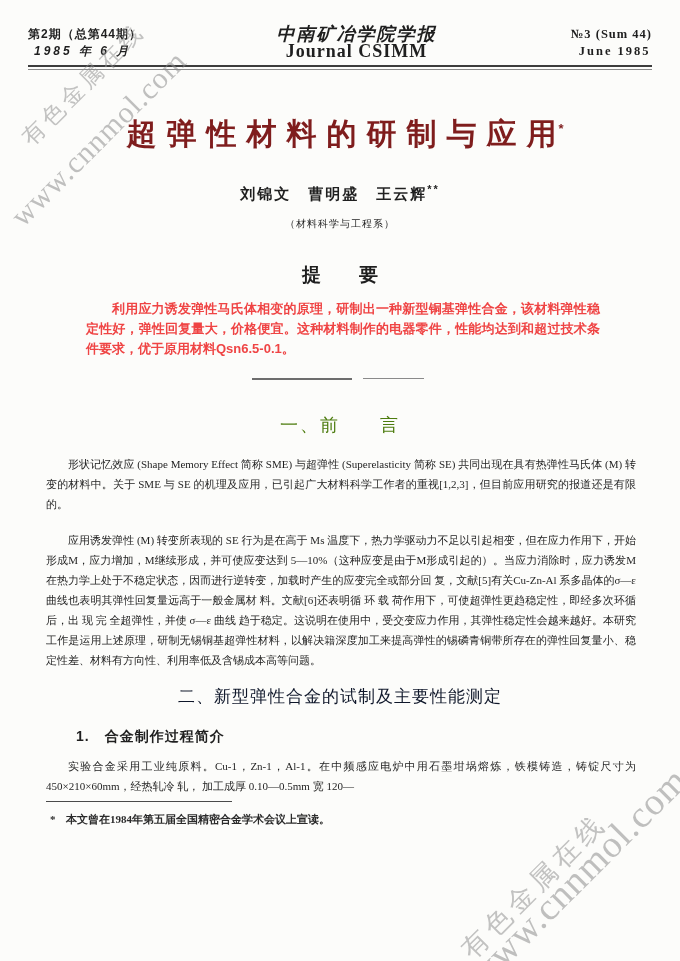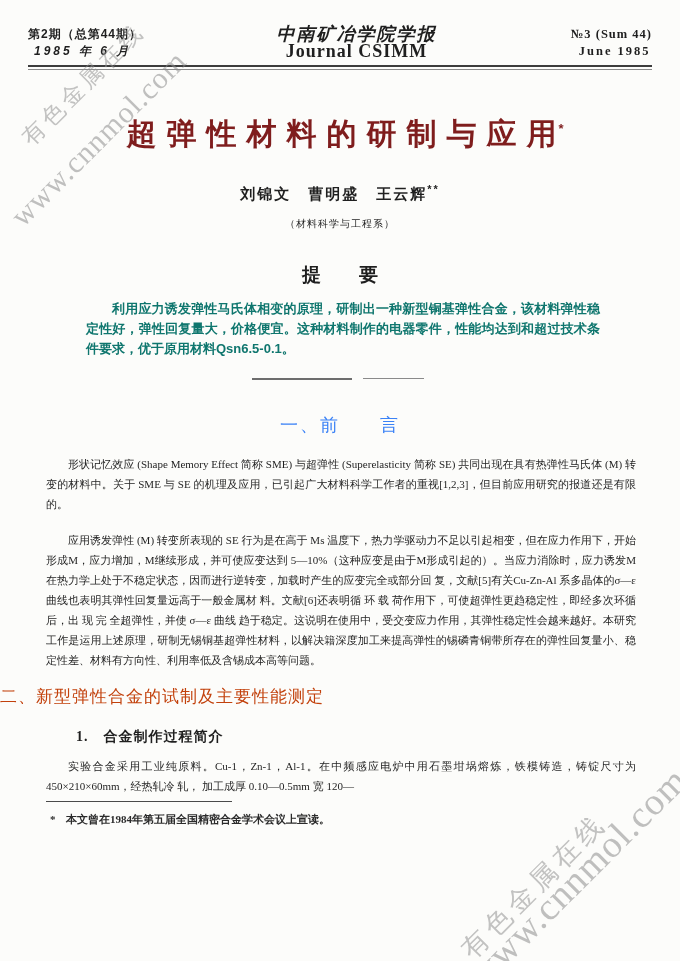--- a/index.html
+++ b/index.html
@@ -25,34 +25,34 @@
     font-size:30px; font-weight:bold; letter-spacing:10px; text-indent:10px; color:#7f1d1d;}
   .title sup{font-size:13px; letter-spacing:0; margin-left:-8px;}
   .authors{margin-top:28px; text-align:center; font-size:15px; font-weight:bold;
     font-family:"Liberation Sans","DejaVu Sans",sans-serif; letter-spacing:2px;}
   .authors sup{font-size:11px;}
   .affiliation{margin-top:13px; text-align:center; font-size:10px; letter-spacing:1px;}
   
   .abs-head{margin-top:31px; text-align:center; font-size:19px; font-weight:bold;
     font-family:"Liberation Sans","DejaVu Sans",sans-serif;}
   .abs-body{margin:11px 80px 0 86px; font-size:13px; line-height:20px; text-align:justify;
-    text-indent:2em; font-weight:bold; color:#0f766e;
+    text-indent:2em; font-weight:bold; color:#ef4444;
     font-family:"Liberation Sans","DejaVu Sans",sans-serif;}
   
   .divider{margin:19px 0 0 252px; width:172px; display:flex; align-items:center;}
   .divider .seg1{height:1.5px; width:100px; background:#6d6d6d;}
   .divider .gap{width:11px;}
   .divider .seg2{height:1px; width:61px; background:#8a8a8a;}
   
-  .sec-head{margin-top:33px; text-align:center; font-size:18px; letter-spacing:2px; color:#3b82f6;}
+  .sec-head{margin-top:33px; text-align:center; font-size:18px; letter-spacing:2px; color:#4d7c0f;}
   .para{margin:17px 44px 0 46px; font-size:11px; line-height:20px; text-align:justify; text-indent:2em;}
   .para + .para{margin-top:16px;}
-  .sec2-head{margin-top:15px; font-size:17px; letter-spacing:1px; color:#c2410c;}
+  .sec2-head{margin-top:15px; text-align:center; font-size:17px; letter-spacing:1px; color:#0f172a;}
   .sub-head{margin:20px 0 0 76px; font-size:14px; font-weight:bold;
-    font-family:Liberation Serif, serif; letter-spacing:1px;}
+    font-family:Liberation Sans, sans-serif; letter-spacing:1px;}
   .para-tight{margin-top:10px;}
   
   .fn-rule{margin:5px 0 0 46px; width:186px; border-top:1.5px solid #4a4a4a;}
   .footnotes{margin:6px 60px 0 50px; font-size:11px; line-height:22px; font-weight:bold;
     font-family:Liberation Serif, serif; color:#2b2b2b;}
   .fn-item .fn-marker{display:inline-block; width:16px; letter-spacing:1px;}
   
   .wm{position:absolute; white-space:nowrap; pointer-events:none;
     transform:rotate(-45deg); transform-origin:0 50%;}
   .wm-cn-top {left:26px;  top:126px; font-size:23px; letter-spacing:4px; color:rgba(145,145,145,.55);

